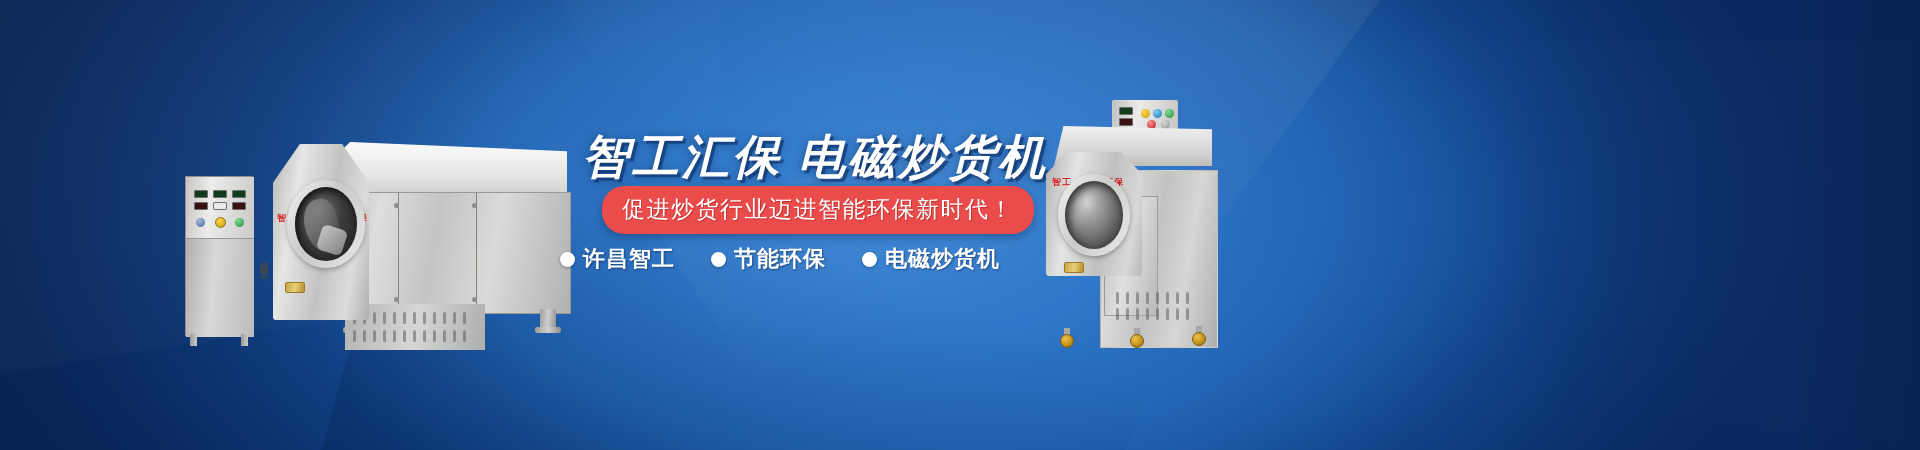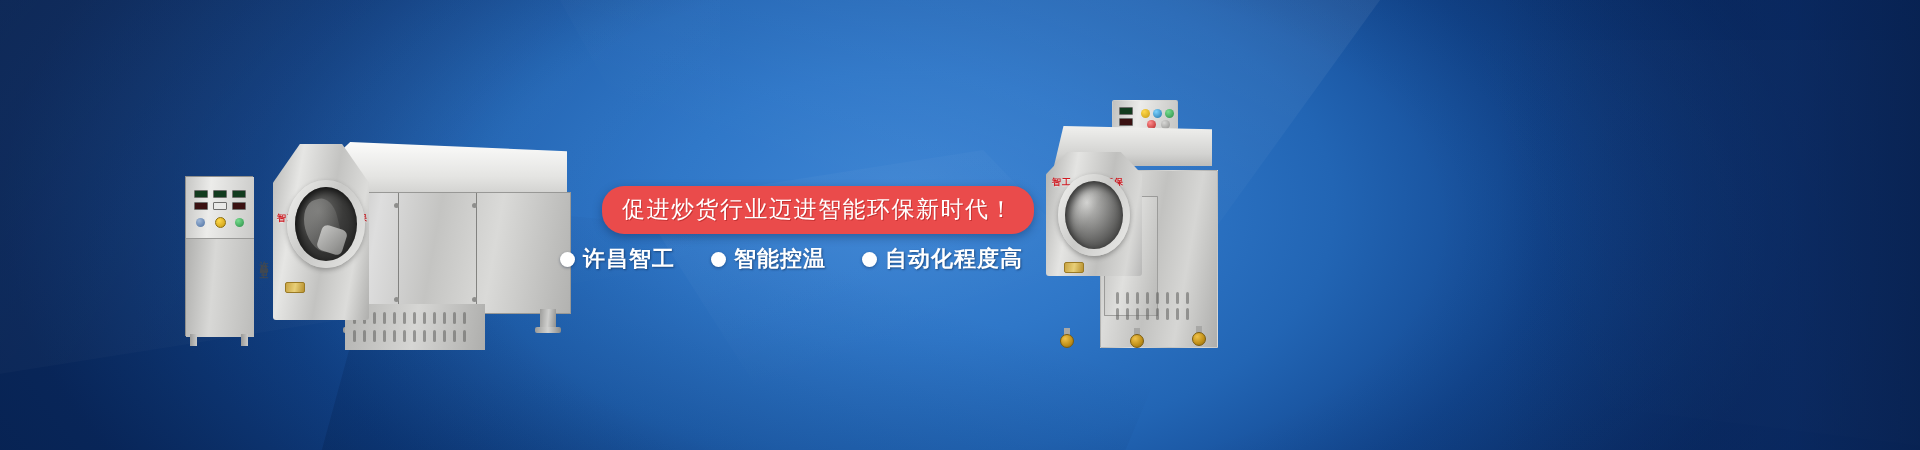--- a/index.html
+++ b/index.html
@@ -236,37 +236,38 @@
     <div class="brand-red" style="left:163px;top:104px;">汇保</div>
     <div class="plate" style="left:100px;top:174px;"></div>
     <div class="drum-ring"></div>
     <div class="drum-hole">
       <div class="paddle"></div>
       <div class="paddle2"></div>
     </div>
   </div>
 
   <div class="copy">
+    <div class="headline">智工汇保  电磁炒货机</div>
 
     <div class="ribbon">
       <span>促进炒货行业迈进智能环保新时代！</span>
     </div>
 
     <div class="features">
       <div class="feat">
         <span class="dot"></span>
         <span class="txt">许昌智工</span>
       </div>
       <div class="feat">
         <span class="dot"></span>
-        <span class="txt">智能控温</span>
+        <span class="txt">节能环保</span>
       </div>
       <div class="feat">
         <span class="dot"></span>
-        <span class="txt">自动化程度高</span>
+        <span class="txt">电磁炒货机</span>
       </div>
     </div>
   </div>
 
   <div class="mach-right">
     <div class="r-panelbox">
       <div class="meter g" style="left:6px;top:6px;"></div>
       <div class="meter r" style="left:6px;top:17px;"></div>
       <div class="knob" style="left:28px;top:8px;background:radial-gradient(circle at 35% 30%,#ffd84a,#c79a10);"></div>
       <div class="knob" style="left:40px;top:8px;background:radial-gradient(circle at 35% 30%,#7ad2ff,#2175a8);"></div>

